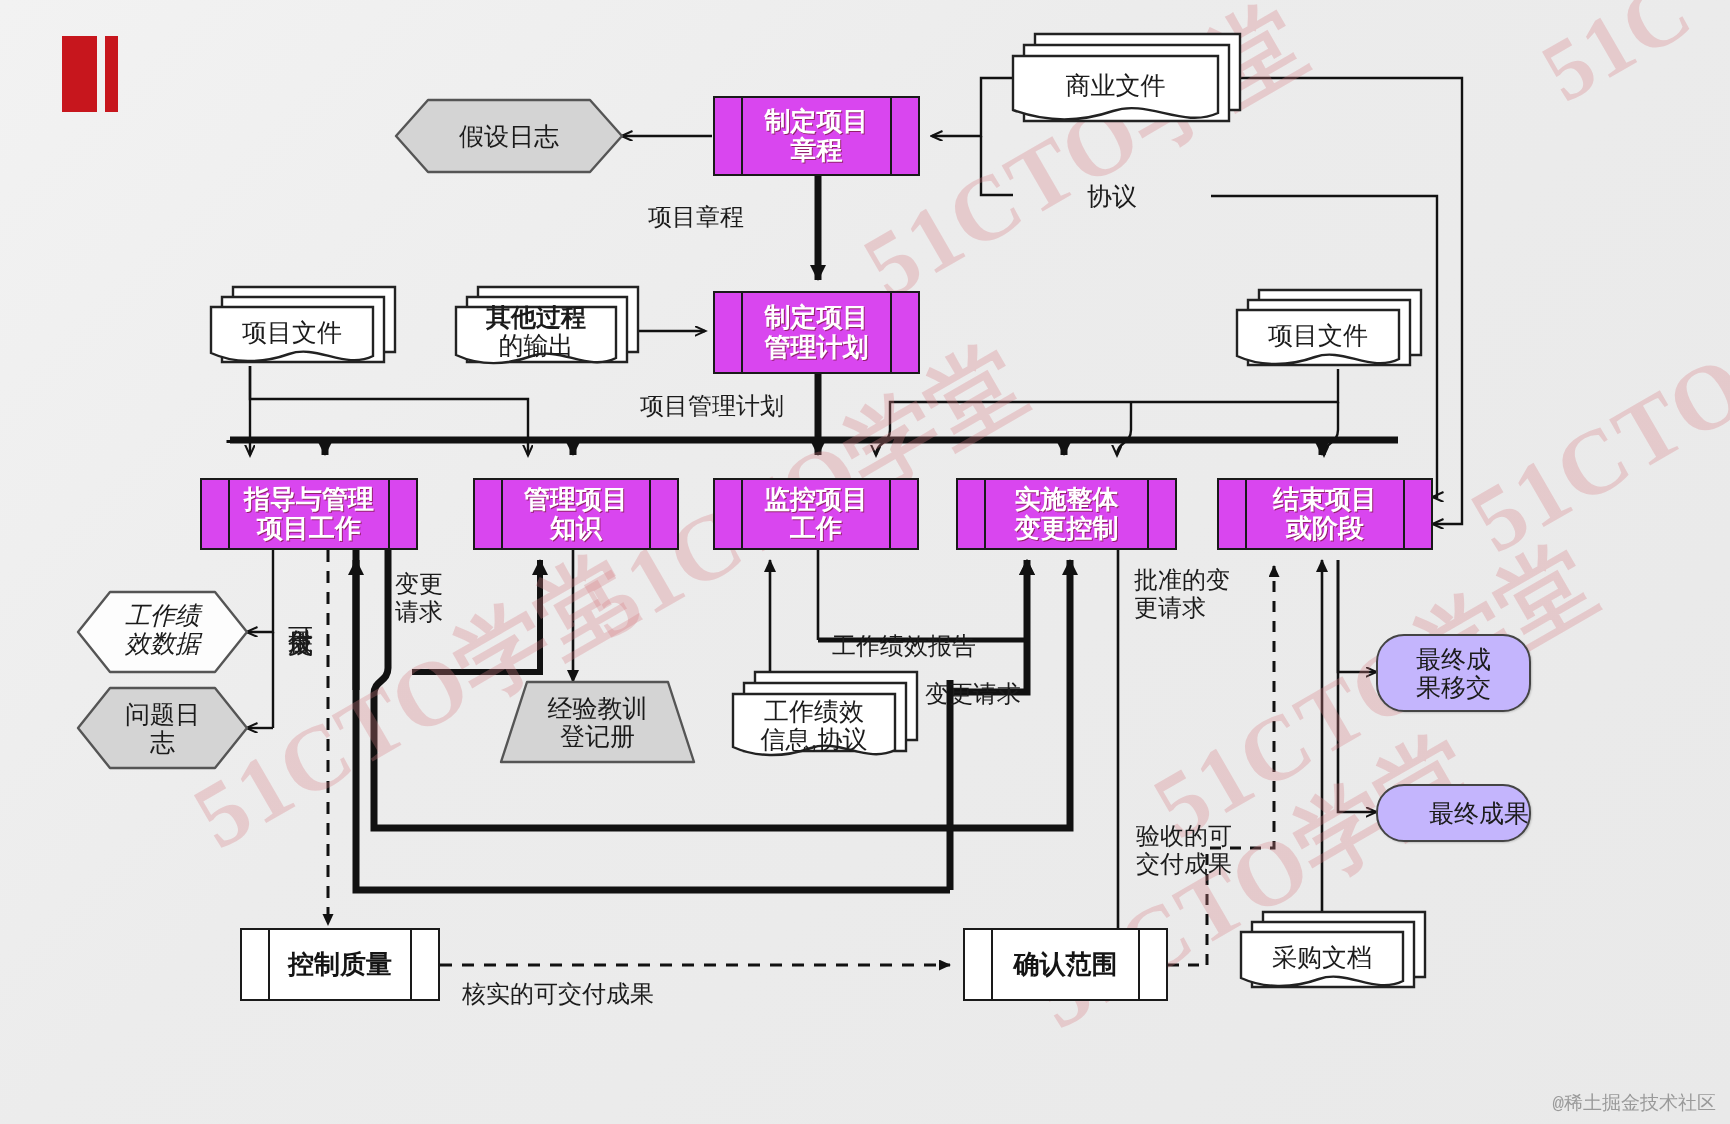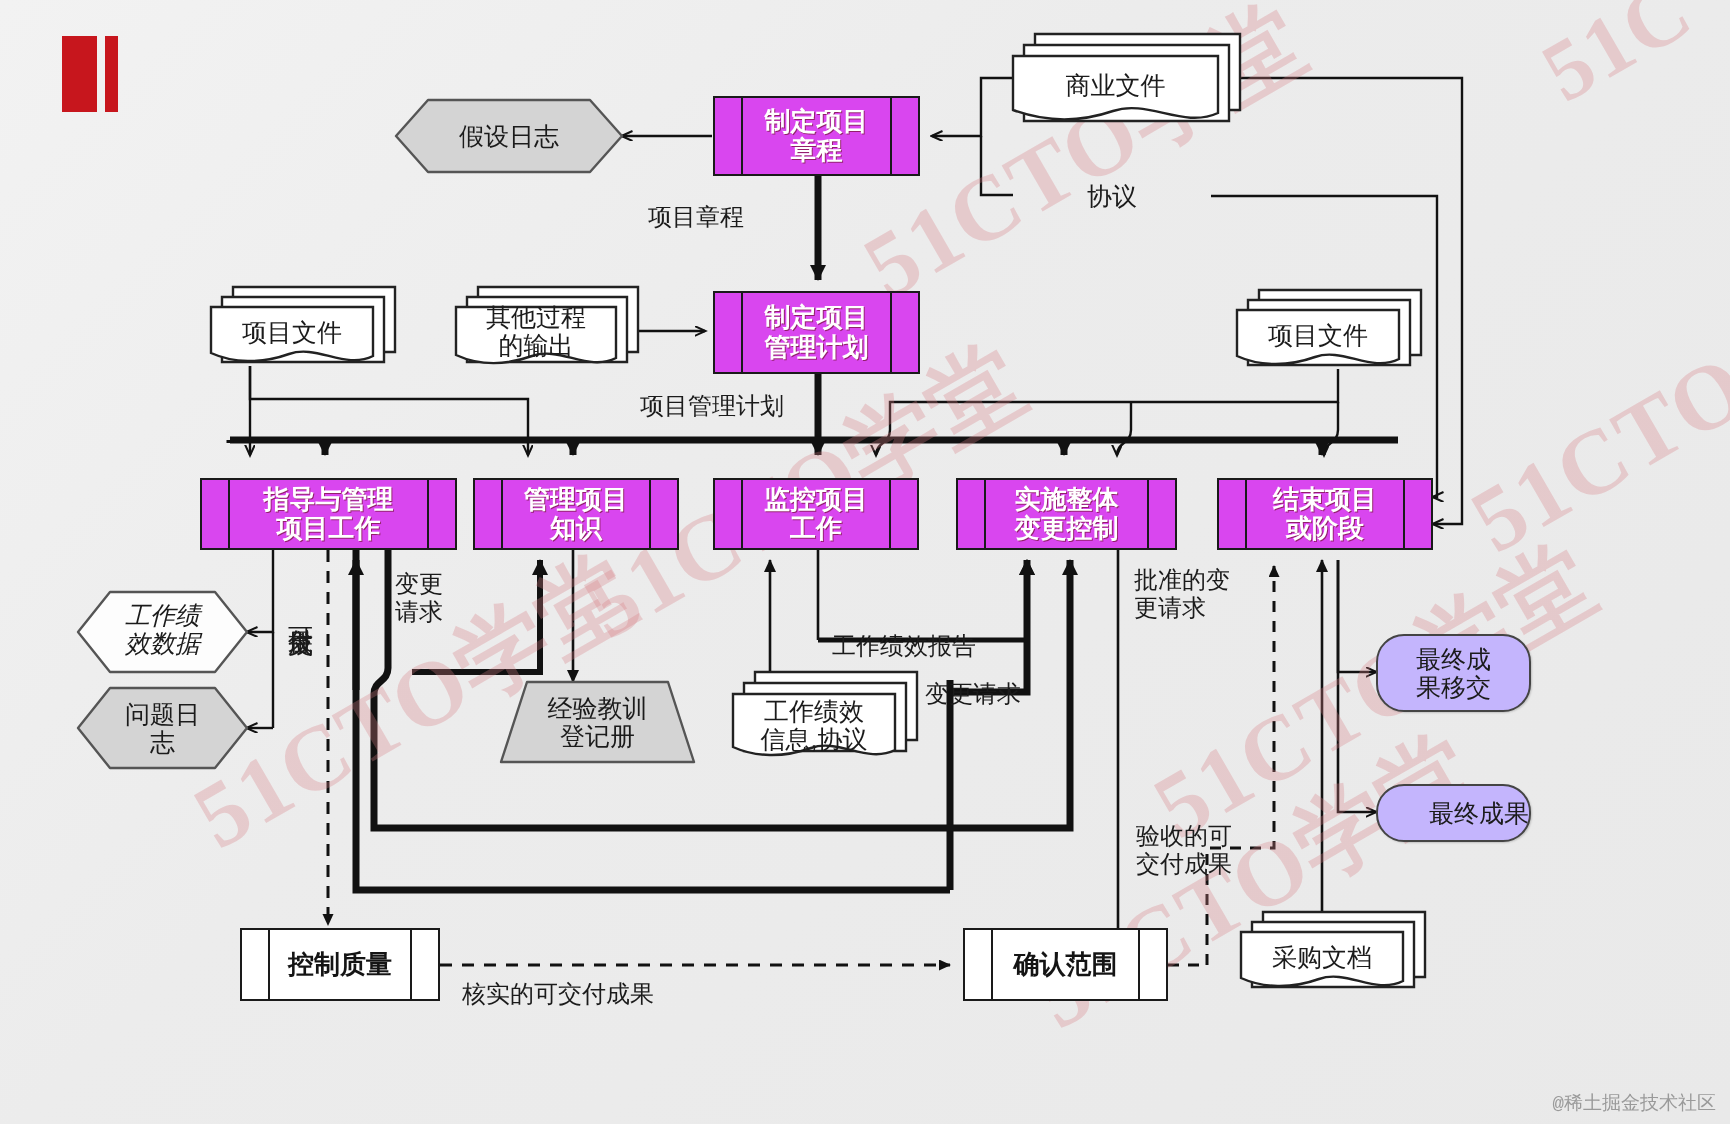--- a/index.html
+++ b/index.html
@@ -272,21 +272,21 @@
     <i class="sepR"></i>
     <span><b>制定项目</b><br><b>章程</b></span>
   </div>
 
   <div class="node proc" style="left:713px;top:291px;width:207px;height:83px;position:absolute;">
     <i class="sepL"></i>
     <i class="sepR"></i>
     <span><b>制定项目</b><br><b>管理计划</b></span>
   </div>
 
-  <div class="node proc" style="left:200px;top:478px;width:257px;height:72px;position:absolute;">
+  <div class="node proc" style="left:200px;top:478px;width:218px;height:72px;position:absolute;">
     <i class="sepL"></i>
     <i class="sepR"></i>
     <span><b>指导与管理</b><br><b>项目工作</b></span>
   </div>
 
   <div class="node proc" style="left:473px;top:478px;width:206px;height:72px;position:absolute;">
     <i class="sepL"></i>
     <i class="sepR"></i>
     <span><b>管理项目</b><br><b>知识</b></span>
   </div>
@@ -358,21 +358,21 @@
   <div class="docwrap" style="left:1013px;top:168px;width:198px;height:56px;">
     <div class="doctext">协议</div>
   </div>
 
   <div class="docwrap" style="left:211px;top:307px;width:162px;height:50px;">
     <div class="doctext">项目文件</div>
   </div>
 
   <div class="docwrap" style="left:456px;top:302px;width:160px;height:58px;">
     <div class="doctext">
-      <span><b style="font-weight:normal">其他过程</b><br><b style="font-weight:normal">的输出</b></span>
+      <span><b style="font-weight:bold">其他过程</b><br><b style="font-weight:normal">的输出</b></span>
     </div>
   </div>
 
   <div class="docwrap" style="left:1237px;top:310px;width:162px;height:50px;">
     <div class="doctext">项目文件</div>
   </div>
 
   <div class="docwrap" style="left:733px;top:694px;width:162px;height:62px;">
     <div class="doctext">
       <span><b style="font-weight:normal">工作绩效</b><br><b style="font-weight:normal">信息,协议</b></span>

